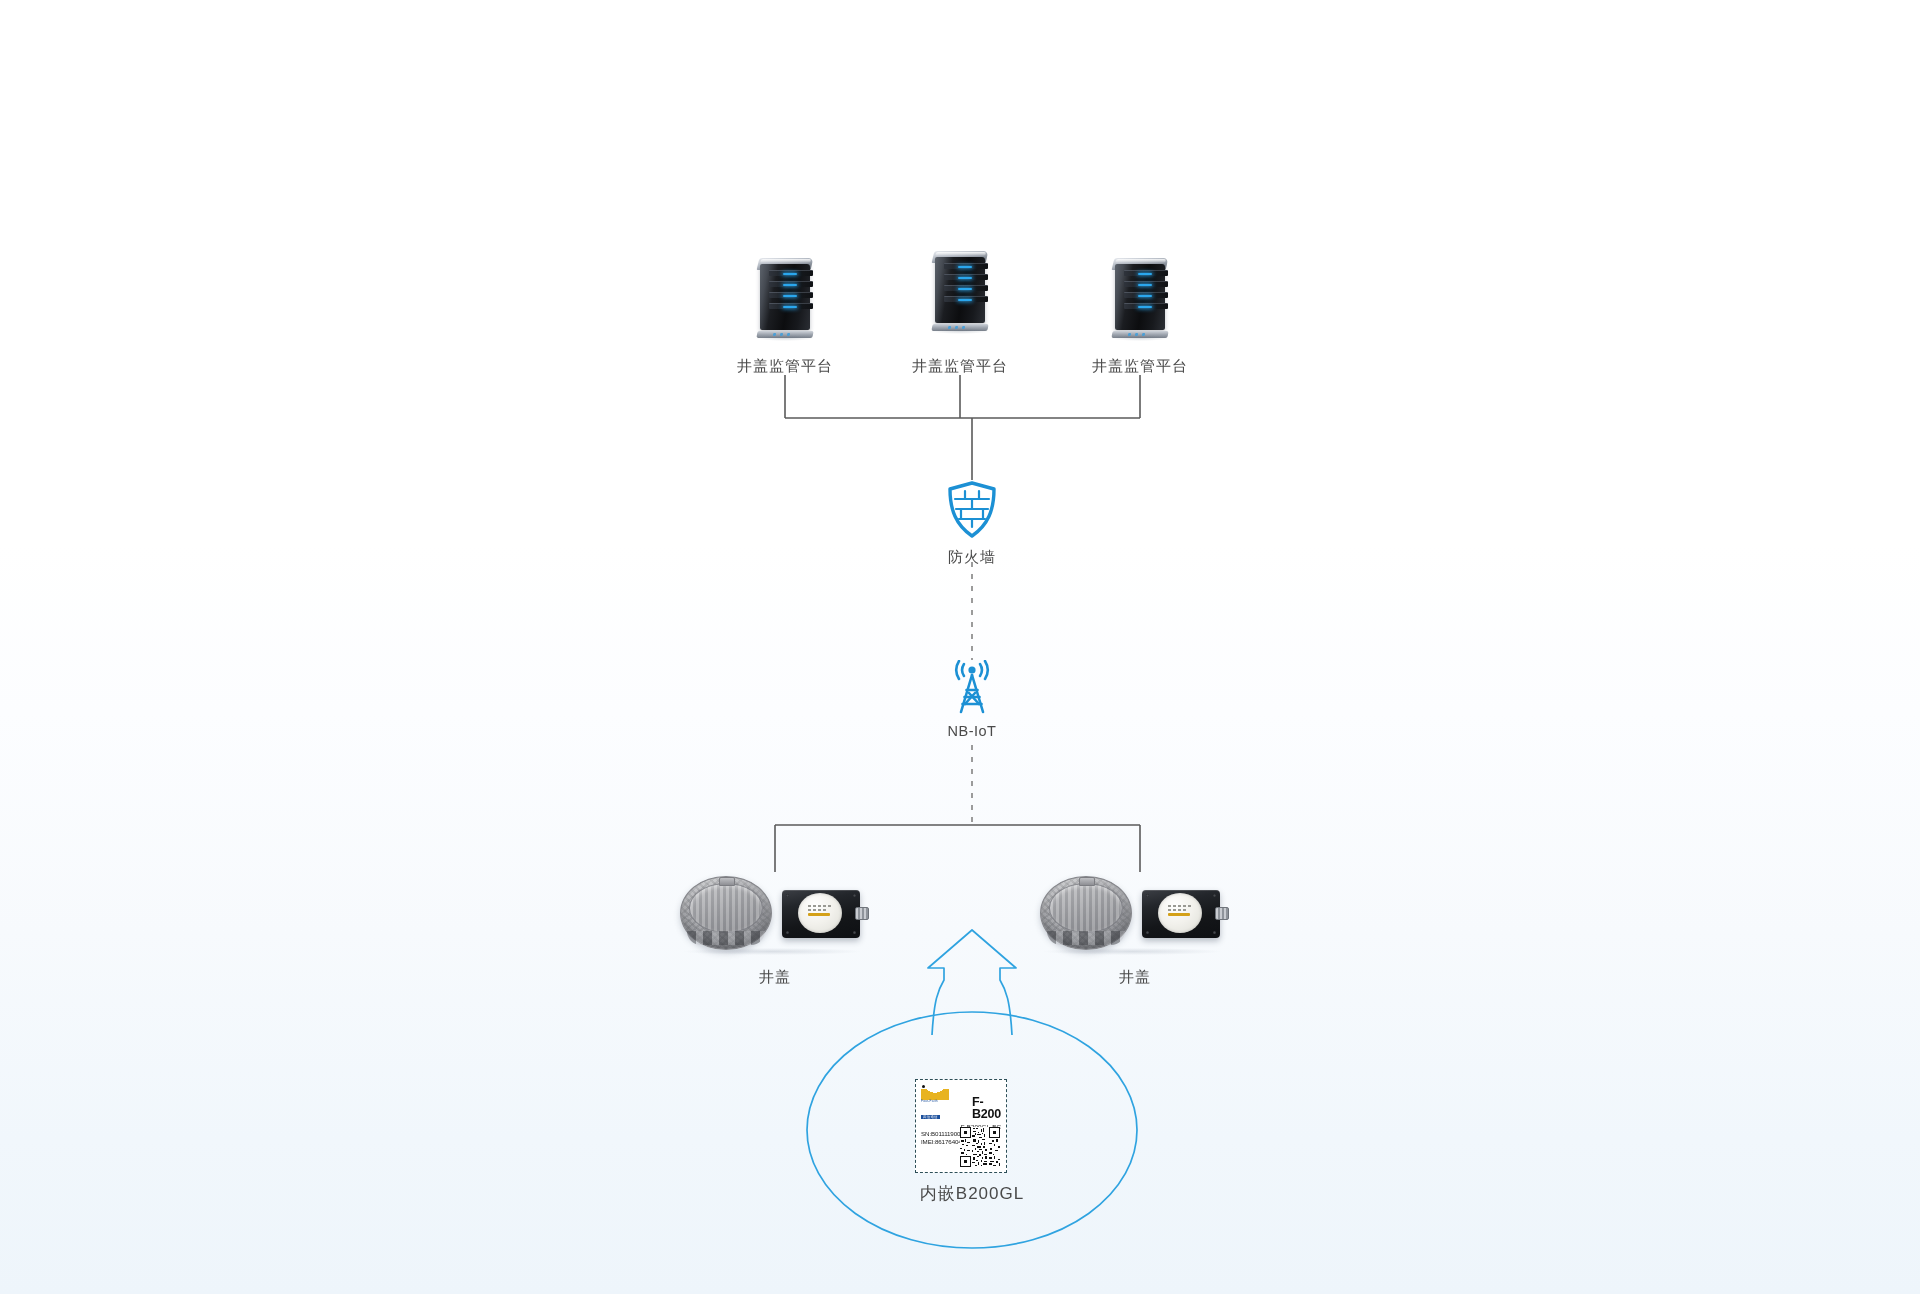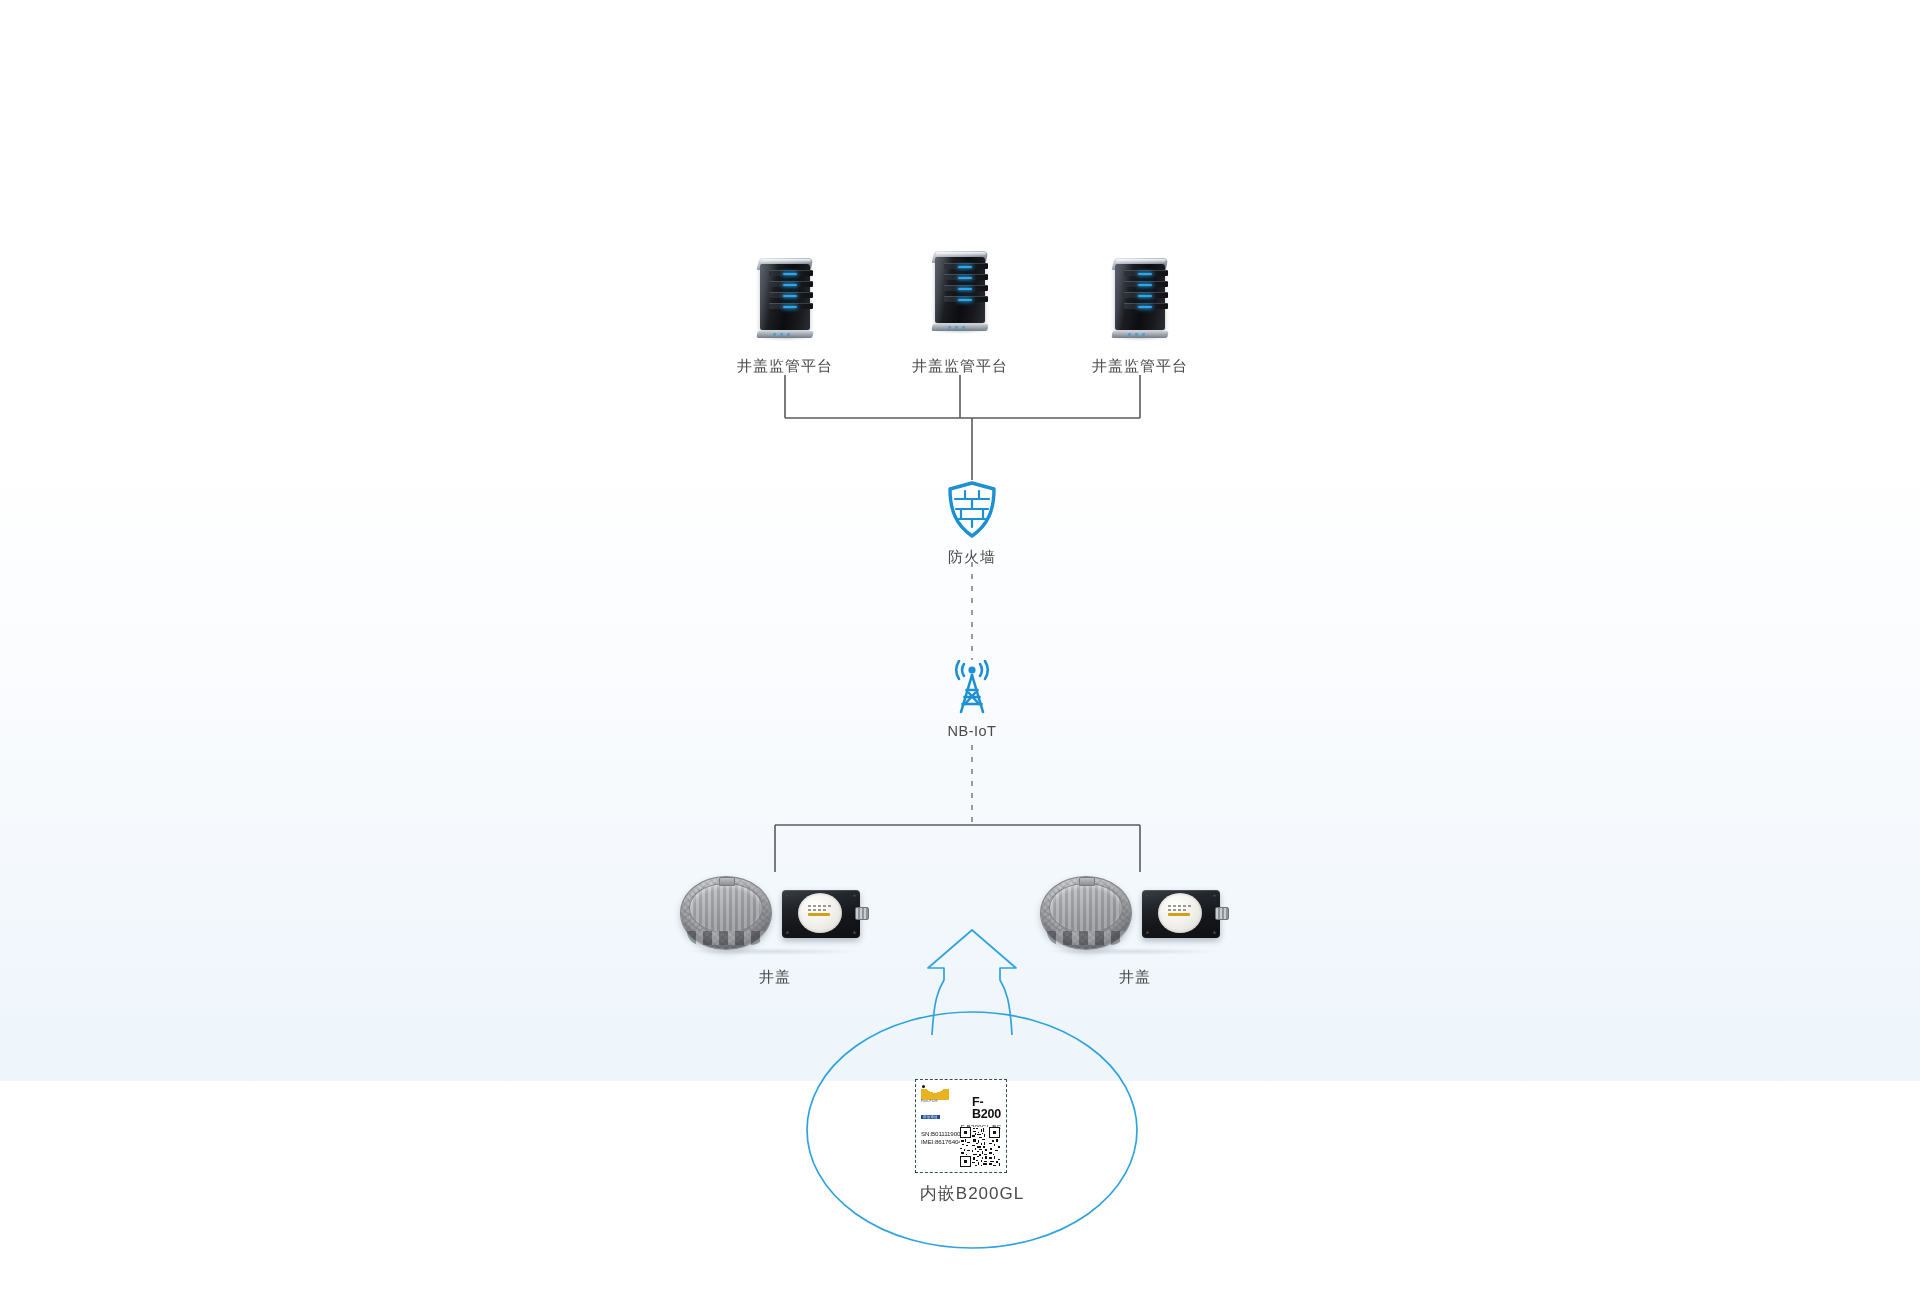--- a/index.html
+++ b/index.html
@@ -8,21 +8,21 @@
   html, body {
     width: 1920px;
     height: 1294px;
     overflow: hidden;
     font-family: "Liberation Sans", "DejaVu Sans", sans-serif;
   }
 
   #stage {
     position: relative;
     width: 1920px;
-    height: 1081px;
+    height: 1294px;
     background: linear-gradient(to bottom,
                 #ffffff 0%,
                 #ffffff 42%,
                 #fcfdff 55%,
                 #f7fafd 72%,
                 #f1f7fc 88%,
                 #eef5fb 100%);
   }
 
   

